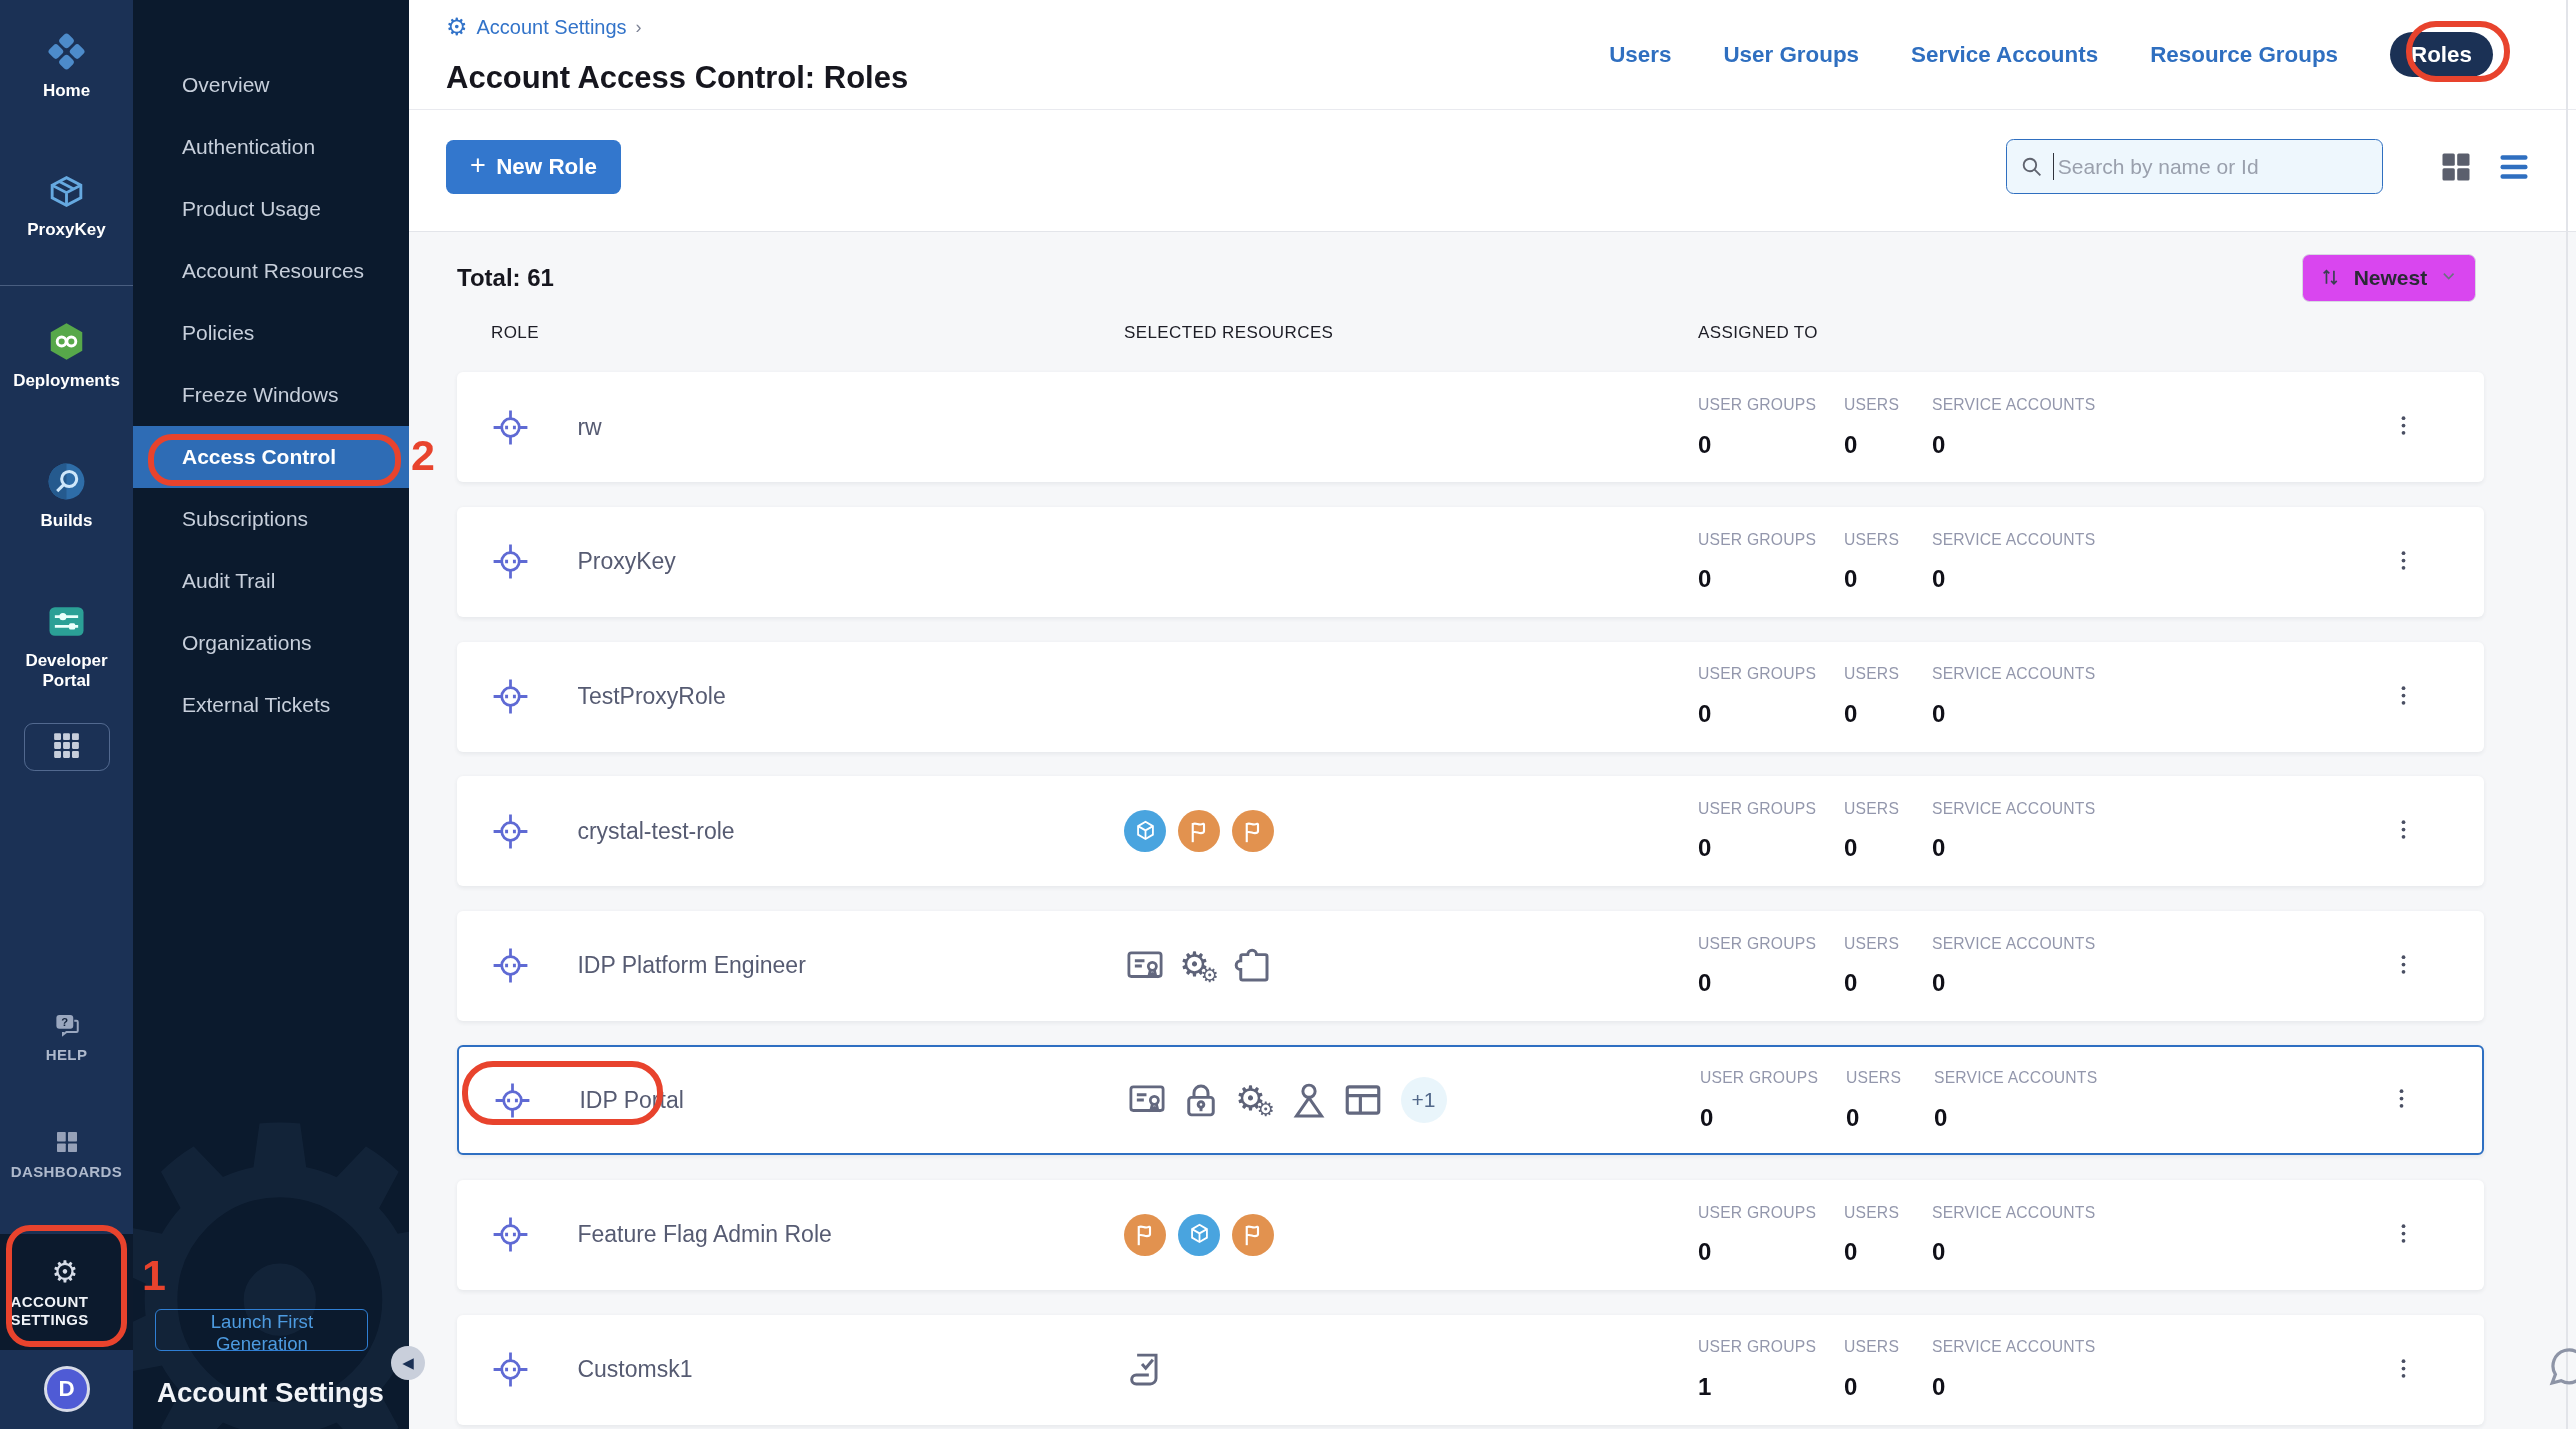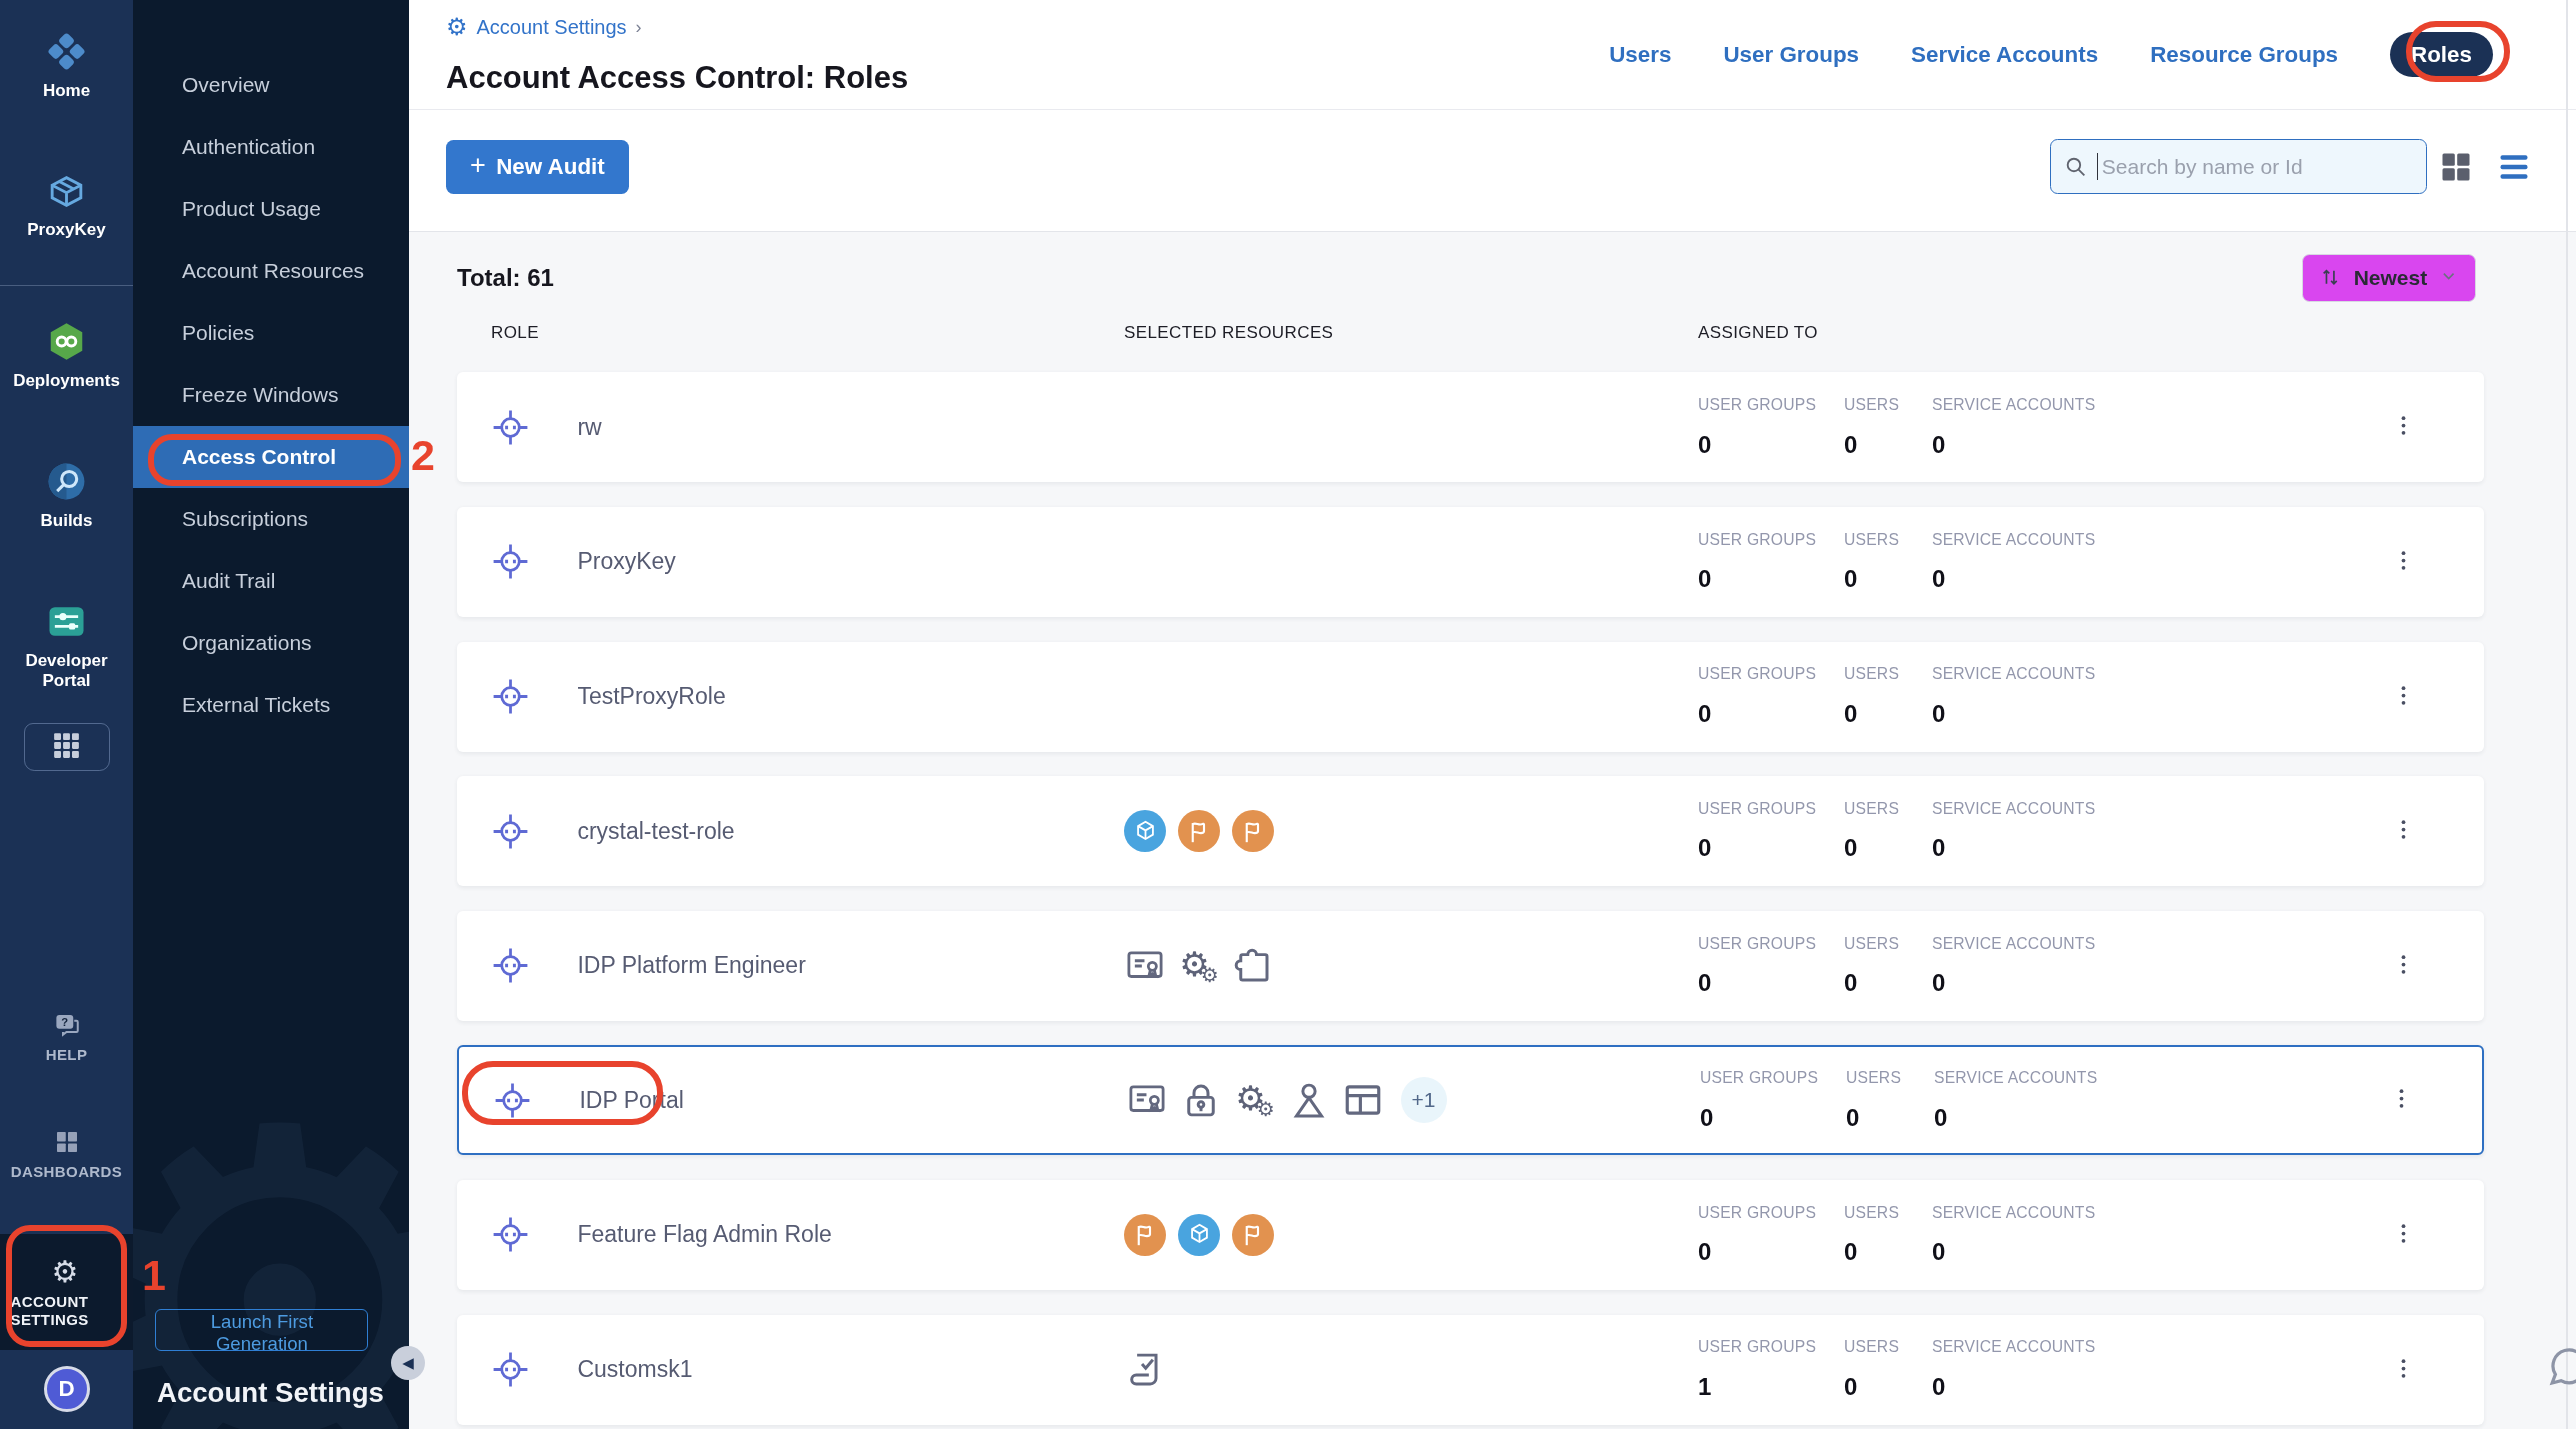--- a/index.html
+++ b/index.html
@@ -62,21 +62,21 @@
   .tabs{position:absolute;right:83px;top:30px;height:49px;display:flex;align-items:center;gap:52px;}
   .tab{color:#2f6fc0;font-size:22.4px;font-weight:bold;cursor:pointer;white-space:nowrap;}
   .tab.pill{background:var(--navy,#1b3155);color:#ffffff;padding:9.7px 21px;border-radius:30px;}
 
   .toolbar{height:122px;background:#ffffff;border-bottom:0.7px solid #e3e5ea;position:relative;flex:0 0 122px;}
   .new-role-btn{position:absolute;left:37px;top:30px;height:54px;padding:0 24px;background:#3377cd;
                 border:none;border-radius:7.5px;color:#fff;font-size:22.4px;font-weight:bold;
                 font-family:"Liberation Sans",sans-serif;display:flex;align-items:center;gap:10.4px;cursor:pointer;}
   .plus-glyph{font-size:27px;font-weight:normal;line-height:1;margin-top:-2.2px;}
   .search-wrap{position:absolute;left:1597px;top:29px;width:377px;height:55px;border:1.5px solid #2f6fc0;
-               border-radius:7.5px;background:#eef7fd;display:flex;align-items:center;padding:0 12px;margin-left:44px;}
+               border-radius:7.5px;background:#eef7fd;display:flex;align-items:center;padding:0 12px;}
   .search-wrap svg{width:25px;height:25px;color:#60646f;flex:0 0 25px;}
   .caret{width:1.5px;height:27px;background:#30333c;margin:0 1.5px 0 9px;}
   .search-input{border:none;outline:none;background:transparent;font-size:21px;color:#30333c;
                 font-family:"Liberation Sans",sans-serif;width:100%;}
   .search-input::placeholder{color:#9aa0ad;}
   .view-toggle{position:absolute;top:39px;width:36px;height:36px;border:none;background:transparent;
                padding:0;cursor:pointer;}
   .view-toggle svg{width:36px;height:36px;}
   .view-grid{left:2029px;color:#5b5f6d;}
   .view-list{left:2087px;color:#2f6fc0;}
@@ -277,21 +277,21 @@
           <span class="tab">User Groups</span>
           <span class="tab">Service Accounts</span>
           <span class="tab">Resource Groups</span>
           <span class="tab pill">Roles</span>
         </div>
     </header>
 
     <div class="toolbar">
       <button class="new-role-btn">
         <span class="plus-glyph">+</span>
-        <span>New Audit</span>
+        <span>New Role</span>
       </button>
       <div class="search-wrap">
         <svg viewBox="0 0 24 24" fill="none" stroke="currentColor" stroke-width="1.8">
             <circle cx="10.5" cy="10.5" r="6"></circle>
             <path d="M15 15l5.5 5.5"></path>
           </svg>
         <span class="caret"></span>
         <input class="search-input" type="text" placeholder="Search by name or Id" style="">
       </div>
       <button class="view-toggle view-grid">

